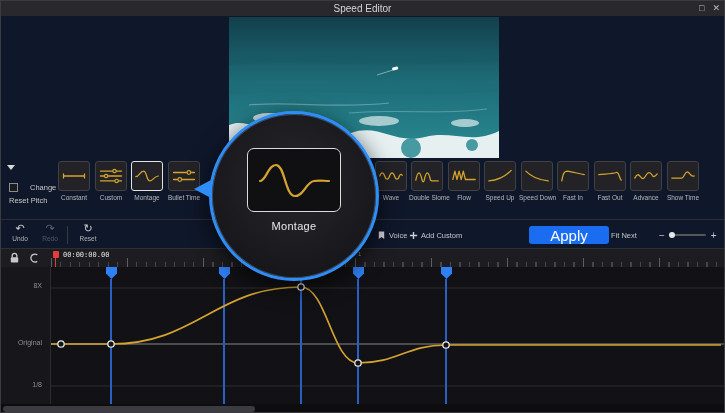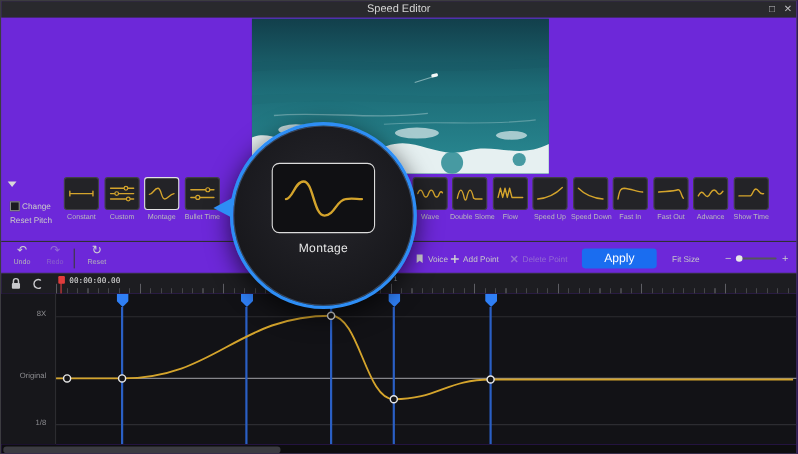--- a/index.html
+++ b/index.html
@@ -1,17 +1,17 @@
 <!DOCTYPE html>
 <html><head>
 <meta charset="utf-8">
 <style>
   html,body{margin:0;padding:0;background:#000;}
   *{box-sizing:border-box;}
-  .win{position:relative;width:725px;height:413px;background:#6d28d9;overflow:hidden;
+  .win{position:relative;width:725px;height:413px;background:#0f172a;overflow:hidden;
        font-family:"Liberation Sans",sans-serif;border:1px solid #3c3c40;color:#c9c9cd;}
   
   .titlebar{position:absolute;left:0;top:0;width:100%;height:15px;background:#29292d;
             display:flex;align-items:center;justify-content:center;}
   .tb-title{font-size:10px;color:#d6d6d6;}
   .tb-btns{position:absolute;right:4px;top:0;height:15px;display:flex;align-items:center;gap:8px;}
   .win-btn{font-size:9px;color:#bfbfc3;line-height:15px;cursor:default;}
   
   .video{position:absolute;left:228px;top:16px;width:270px;height:141px;background:#14525c;}
   .video svg{display:block;width:100%;height:100%;}
@@ -21,37 +21,37 @@
   .thumb{width:32px;height:30px;margin:0 auto;background:#232327;border:1px solid #404045;
          border-radius:3px;display:flex;align-items:center;justify-content:center;}
   .preset.sel .thumb{border-color:#e2e2e2;}
   .thumb svg{width:28px;height:24px;}
   .thumb path{stroke:#d4a42c;stroke-width:1.8;fill:none;stroke-linecap:round;stroke-linejoin:round;}
   .thumb circle{stroke:#d4a42c;stroke-width:1.6;fill:#232327;}
   .plabel{margin-top:3px;font-size:6.5px;color:#b9b9bd;white-space:nowrap;}
   
   .vp-tri{position:absolute;left:6px;top:164px;width:0;height:0;
           border-left:4px solid transparent;border-right:4px solid transparent;border-top:5px solid #d8d8d8;}
-  .vp-row{position:absolute;left:8px;top:182px;display:flex;align-items:center;gap:2px;}
+  .vp-row{position:absolute;left:8px;top:182px;display:flex;align-items:center;gap:12px;}
   .cb{width:9px;height:9px;border:1px solid #8a8a8e;background:#1b1b1f;}
   .vp-txt{font-size:7.5px;color:#c9c9c9;}
   .vp-line2{position:absolute;left:8px;top:195px;font-size:7.5px;color:#c9c9c9;}
   
   .toolbar{position:absolute;left:0;top:218px;width:725px;height:30px;
            border-top:1px solid #2f2f33;border-bottom:1px solid #2f2f33;}
   .tgroup{position:absolute;top:2px;width:30px;text-align:center;cursor:pointer;}
   .tico{font-size:11px;line-height:12px;color:#d0d0d4;}
   .tlabel{font-size:6.5px;color:#b4b4b8;margin-top:1px;}
   .dim{opacity:.4;}
   .sep{position:absolute;top:6px;width:1px;height:18px;background:#3a3a3e;}
   .inlinebtn{position:absolute;top:0;height:30px;display:flex;align-items:center;gap:3px;cursor:pointer;}
   .inlinebtn svg{width:9px;height:9px;}
   .inlinebtn .txt{font-size:7.5px;color:#c6c6ca;}
-  .apply{position:absolute;left:528px;top:6px;width:68px;height:18px;background:#1a6df0;border-radius:3px;
-         color:#fff;font-size:11px;display:flex;align-items:center;justify-content:center;cursor:pointer;}
+  .apply{position:absolute;left:528px;top:6px;width:80px;height:18px;background:#1a6df0;border-radius:3px;
+         color:#fff;font-size:15px;display:flex;align-items:center;justify-content:center;cursor:pointer;}
   .fitsize{position:absolute;left:610px;top:0;height:30px;display:flex;align-items:center;font-size:7.5px;color:#c6c6ca;}
   .zoomgrp{position:absolute;left:658px;top:0;height:30px;display:flex;align-items:center;gap:5px;}
   .zbtn{font-size:10px;color:#c9c9cd;cursor:pointer;}
   .ztrack{position:relative;width:36px;height:2px;background:#55555a;border-radius:1px;cursor:pointer;}
   .zhandle{position:absolute;left:-1px;top:-2px;width:6px;height:6px;border-radius:50%;background:#e8e8e8;}
   
   .rulerrow{position:absolute;left:0;top:248px;width:725px;height:18px;background:#1d1d21;}
   .lockic,.snapic{position:absolute;top:3px;}
   .lockic{left:8px;}
   .snapic{left:27px;}
@@ -270,31 +270,25 @@
     <div class="inlinebtn" style="left:376px">
       <svg viewBox="0 0 10 10">
           <path d="M2,0.5 H8 V9 L5,6.8 L2,9 Z" fill="#cfcfd3"></path>
         </svg>
       <span class="txt">Voice</span>
     </div>
     <div class="inlinebtn" style="left:408px">
       <svg viewBox="0 0 10 10">
           <path d="M5,1 V9 M1,5 H9" stroke="#cfcfd3" stroke-width="1.5" fill="none"></path>
         </svg>
-      <span class="txt">Add Point</span>
-    </div>
-    <div class="inlinebtn dim" style="left:462px">
-      <svg viewBox="0 0 10 10">
-          <path d="M2,2 L8,8 M8,2 L2,8" stroke="#cfcfd3" stroke-width="1.5" fill="none"></path>
-        </svg>
-      <span class="txt">Delete Point</span>
+      <span class="txt">Add Custom</span>
     </div>
 
     <div class="apply">Apply</div>
-    <div class="fitsize">Fit Size</div>
+    <div class="fitsize">Fit Next</div>
     <div class="zoomgrp">
       <span class="zbtn">−</span>
       <div class="ztrack">
         <div class="zhandle"></div>
       </div>
       <span class="zbtn">+</span>
     </div>
   </div>
 
   <div class="rulerrow">

